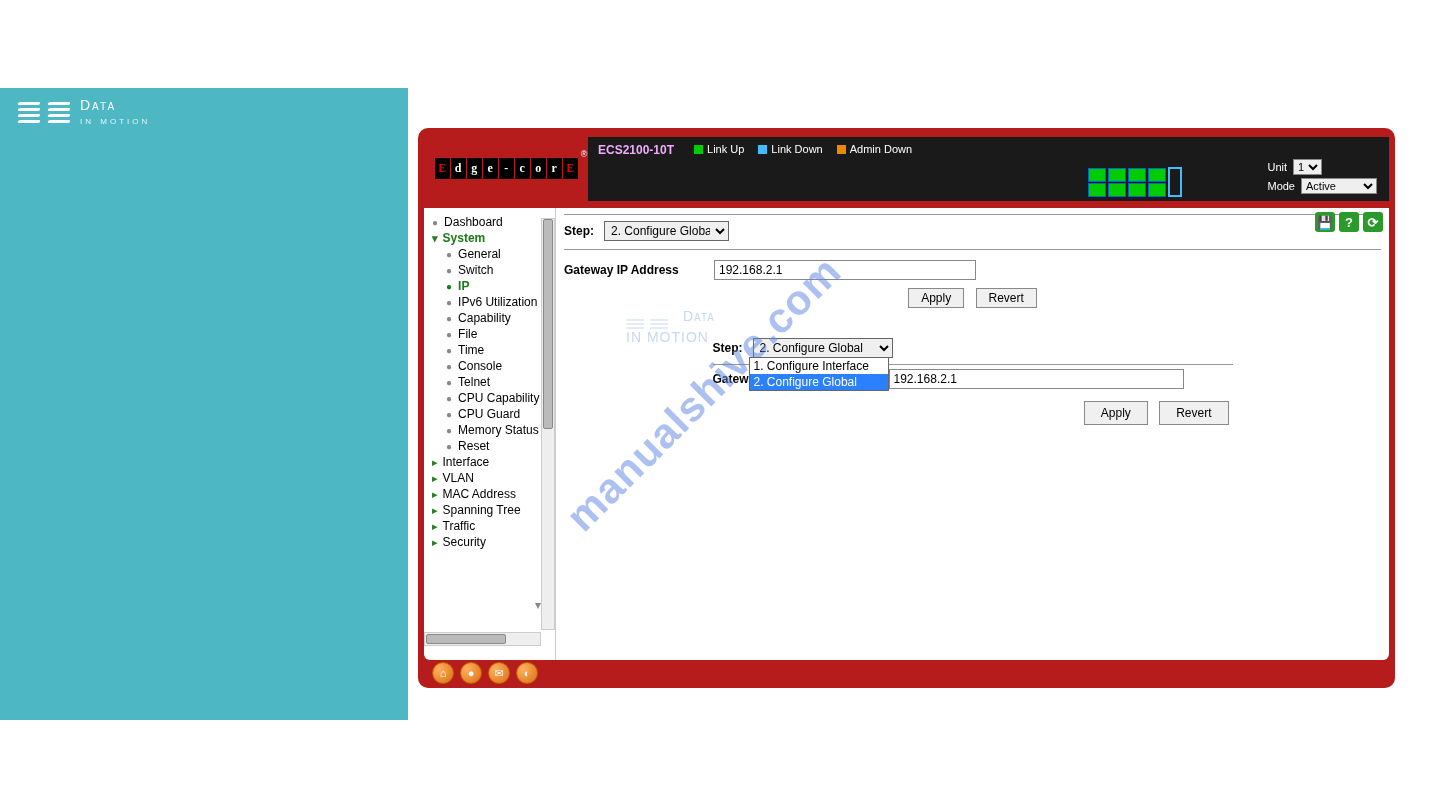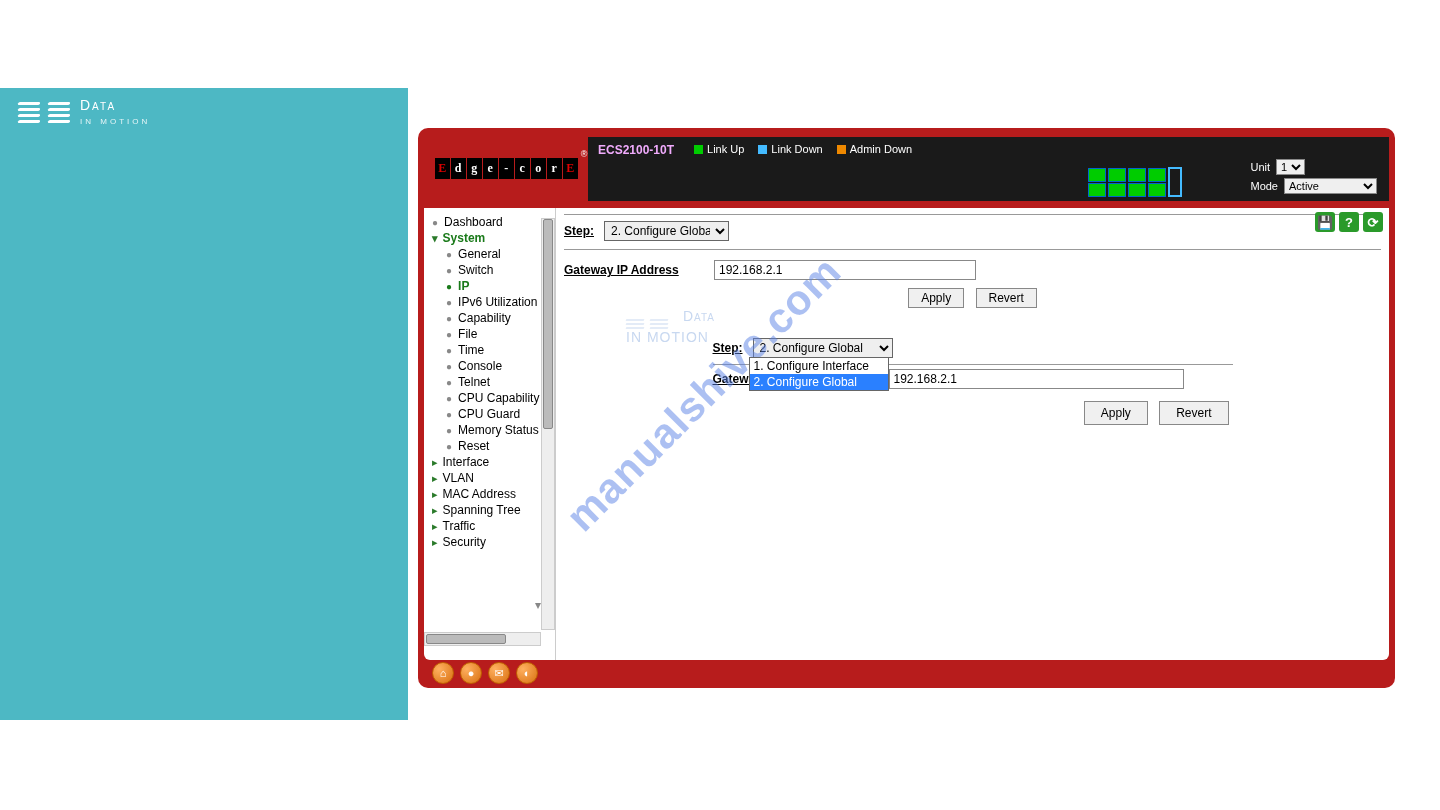--- a/index.html
+++ b/index.html
@@ -33,21 +33,21 @@
 .sq-orange { background: #e80; }
 
 .port-diagram { position: absolute; left: 500px; top: 30px; display: flex; gap: 2px; align-items: center; }
 .port-stack { display: flex; flex-direction: column; gap: 1px; }
 .port { width: 18px; height: 14px; background: #0c0; border: 1px solid #0066cc; }
 .port-outline { width: 14px; height: 30px; border: 2px solid #4bf; }
 
 .right-controls { position: absolute; right: 12px; top: 28px; color: #fff; font-size: 11px; }
 .right-controls .row { display: flex; align-items: center; gap: 6px; margin-bottom: 3px; }
 .right-controls select { font-size: 11px; border: 1px solid #888; }
-.sel-mode { width: 93px; }
+.sel-mode { width: 76px; }
 
 .content-shell { position: absolute; top: 80px; left: 6px; right: 6px; bottom: 28px; background: #fff; border-radius: 0 0 6px 6px; display: flex; }
 
 .sidebar { width: 132px; border-right: 1px solid #ccc; overflow: hidden; padding-top: 6px; position: relative; }
 .scroll-track { position: absolute; right: 0; top: 10px; bottom: 30px; width: 14px; background: #eee; border: 1px solid #ccc; }
 .scroll-thumb { position: absolute; top: 0; left: 1px; right: 1px; height: 210px; background: #bbb; border: 1px solid #888; border-radius: 2px; }
 .h-scroll-track { position: absolute; left: 0; right: 14px; bottom: 14px; height: 14px; background: #eee; border: 1px solid #ccc; }
 .h-scroll-thumb { position: absolute; left: 1px; top: 1px; bottom: 1px; width: 80px; background: #bbb; border: 1px solid #888; border-radius: 2px; }
 
 .nav-item { display: flex; align-items: center; padding: 1px 4px 1px 8px; font-size: 12px; cursor: pointer; white-space: nowrap; }
@@ -57,21 +57,21 @@
 .nav-item .arrow-down { color: #2a7a2a; margin-right: 5px; font-size: 11px; }
 .nav-item.active { color: #1a7a1a; font-weight: bold; }
 .nav-item.active .bullet { color: #1a7a1a; }
 .nav-item.system-open { color: #1a7a1a; font-weight: bold; }
 .nav-scroll-btn { position: absolute; right: 14px; bottom: 48px; color: #888; cursor: pointer; }
 
 .main { flex: 1; padding: 6px 8px; position: relative; }
 .breadcrumb { color: #b71c1c; font-weight: bold; font-size: 13px; padding: 2px 0 6px 0; }
 .form-block { border-top: 1px solid #999; padding-top: 6px; padding-bottom: 10px; }
 .form-row { display: flex; align-items: center; margin-bottom: 8px; }
-.form-row label { font-size: 12px; font-weight: bold; width: 150px; text-decoration: underline; }
+.form-row label { font-size: 12px; font-weight: bold; width: 150px; }
 .form-row.step-row label.step-lbl { width: auto; margin-right: 10px; }
 .form-select { font-size: 12px; border: 1px solid #666; padding: 1px 2px; }
 .form-select.step1 { width: 125px; }
 .form-input { font-size: 12px; border: 1px solid #888; padding: 2px 4px; }
 .form-input.ip1 { width: 262px; }
 .btn-row { text-align: center; margin-top: 6px; }
 .btn { font-size: 12px; padding: 2px 12px; border: 1px solid #888; background: #f0f0f0; cursor: pointer; margin: 0 4px; }
 
 .watermark { position: absolute; color: #c8d8f0; font-size: 14px; pointer-events: none; letter-spacing: 1px; }
 .watermark .wm-lines { display: inline-flex; gap: 6px; margin-right: 10px; opacity: 0.5; }

